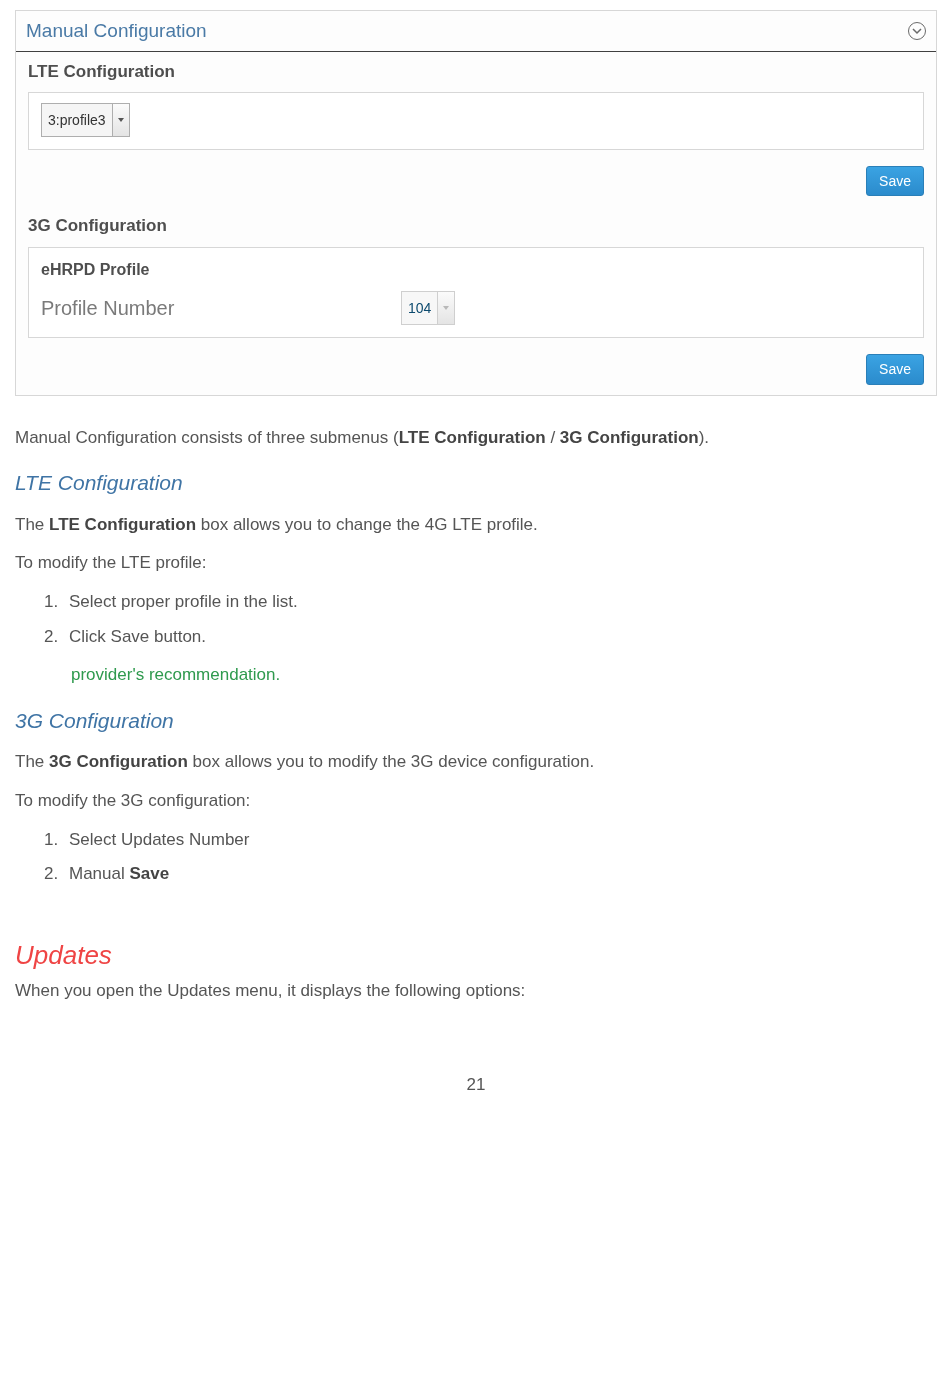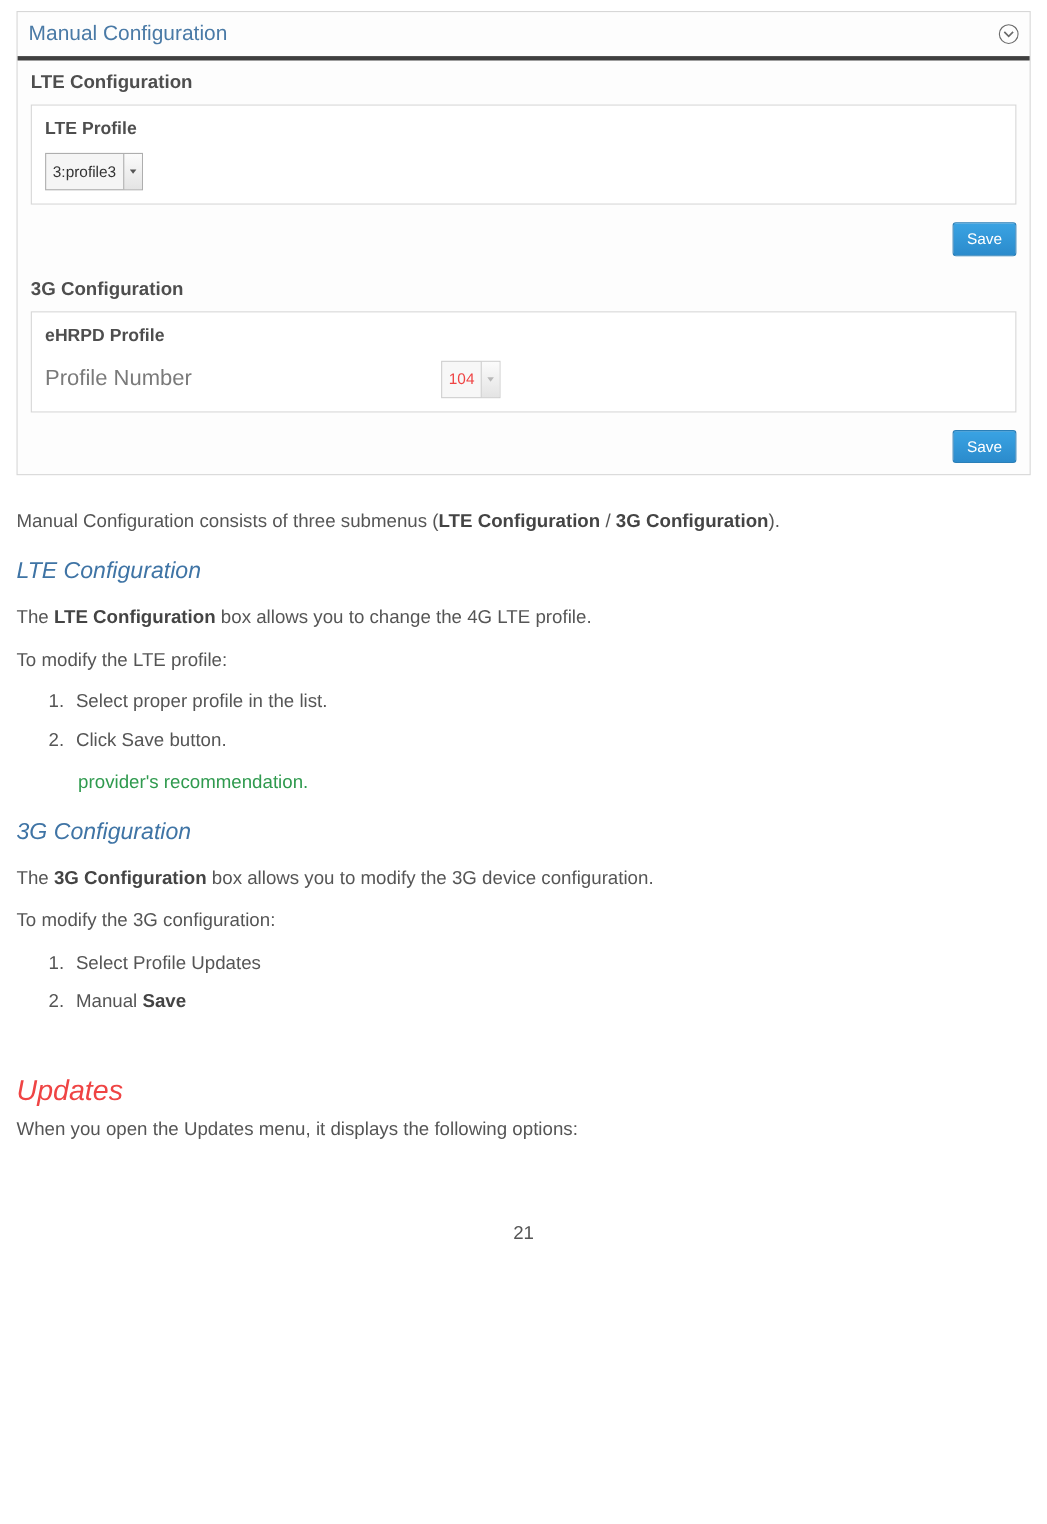--- a/index.html
+++ b/index.html
@@ -14,21 +14,21 @@
     }
     .panel-wrap {
       border: 1px solid #d7d7d7;
       background: #fdfdfd;
       margin-bottom: 30px;
     }
     .panel-title {
       padding: 6px 10px 6px 10px;
       color: #4a7aa6;
       font-size: 19px;
-      border-bottom: 4px solid #404040;
+      border-bottom: 1px solid #404040;
       display: flex;
       align-items: center;
       justify-content: space-between;
     }
     .panel-title .caret-btn {
       width: 18px; height: 18px;
       border: 1.5px solid #6a6a6a;
       border-radius: 50%;
       display: flex; align-items: center; justify-content: center;
     }
@@ -60,21 +60,21 @@
       color: #333;
       height: 34px;
     }
     .select .sel-text { padding: 0 6px; }
     .select .sel-arrow {
       border-left: 1px solid #aeaeae;
       width: 17px; height: 100%;
       display: flex; align-items: center; justify-content: center;
       background: linear-gradient(#fbfbfb, #e4e4e4);
     }
-    .select.disabled { color: #ef4444; background: #f7f7f7; border-color: #cfcfcf; }
+    .select.disabled { color: #0c4a6e; background: #f7f7f7; border-color: #cfcfcf; }
     .select.disabled .sel-arrow { border-left-color: #cfcfcf; }
     .row2col { display: flex; align-items: center; }
     .row2col .lab { color: #7a7a7a; font-size: 20px; flex: 0 0 360px; }
     .save-row { text-align: right; padding: 6px 12px 10px 0; }
     .save-btn {
       display: inline-block;
       background: linear-gradient(#3aa3e3, #2b8bcc);
       color: #fff;
       font-size: 14px;
       padding: 4px 12px;
@@ -114,21 +114,20 @@
     <span>Manual Configuration</span>
     <span class="caret-btn">
       <svg width="10" height="10" viewBox="0 0 10 10">
           <path d="M1 3 L5 7 L9 3" fill="none" stroke="#6a6a6a" stroke-width="1.5"></path>
         </svg>
     </span>
   </div>
 
   <div class="section-label">LTE Configuration</div>
   <div class="inner-box">
-    <div class="profile-label">LTE Profile</div>
     <div class="select">
       <span class="sel-text">3:profile3</span>
       <span class="sel-arrow">
         <svg width="8" height="8" viewBox="0 0 8 8">
             <path d="M1 2 L4 6 L7 2 Z" fill="#555"></path>
           </svg>
       </span>
     </div>
   </div>
   <div class="save-row">
@@ -179,21 +178,21 @@
 
   <div class="h-italic">3G Configuration</div>
 
   <p>
     <span>The </span><b class="strong">3G Configuration</b><span> box allows you to modify the 3G device configuration.</span>
   </p>
 
   <p>To modify the 3G configuration:</p>
 
   <ol>
-    <li>Select Profile Updates</li>
+    <li>Select Updates Number</li>
     <li>
       <span>Manual </span><b class="strong">Save</b>
     </li>
   </ol>
 
   <div class="h-updates">Updates</div>
   <p style="margin-top:4px">When you open the Updates menu, it displays the following options:</p>
 
   <div class="page-num">21</div>
 </div>

